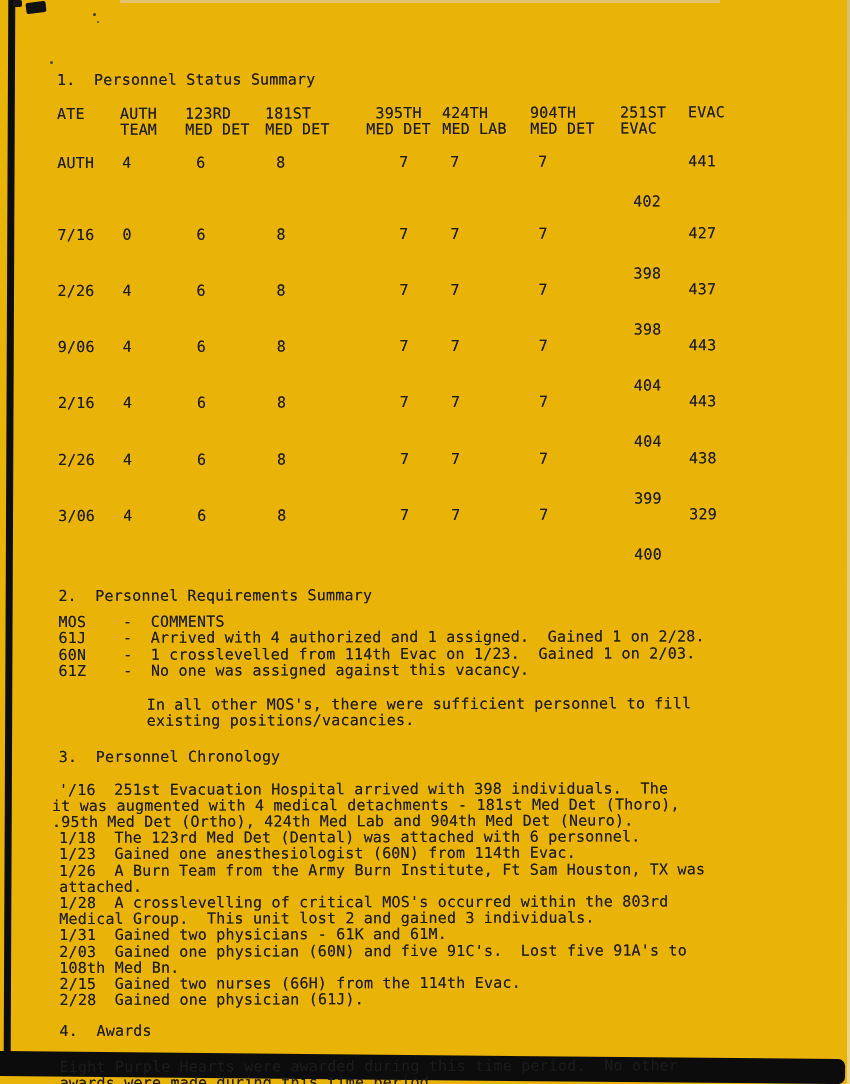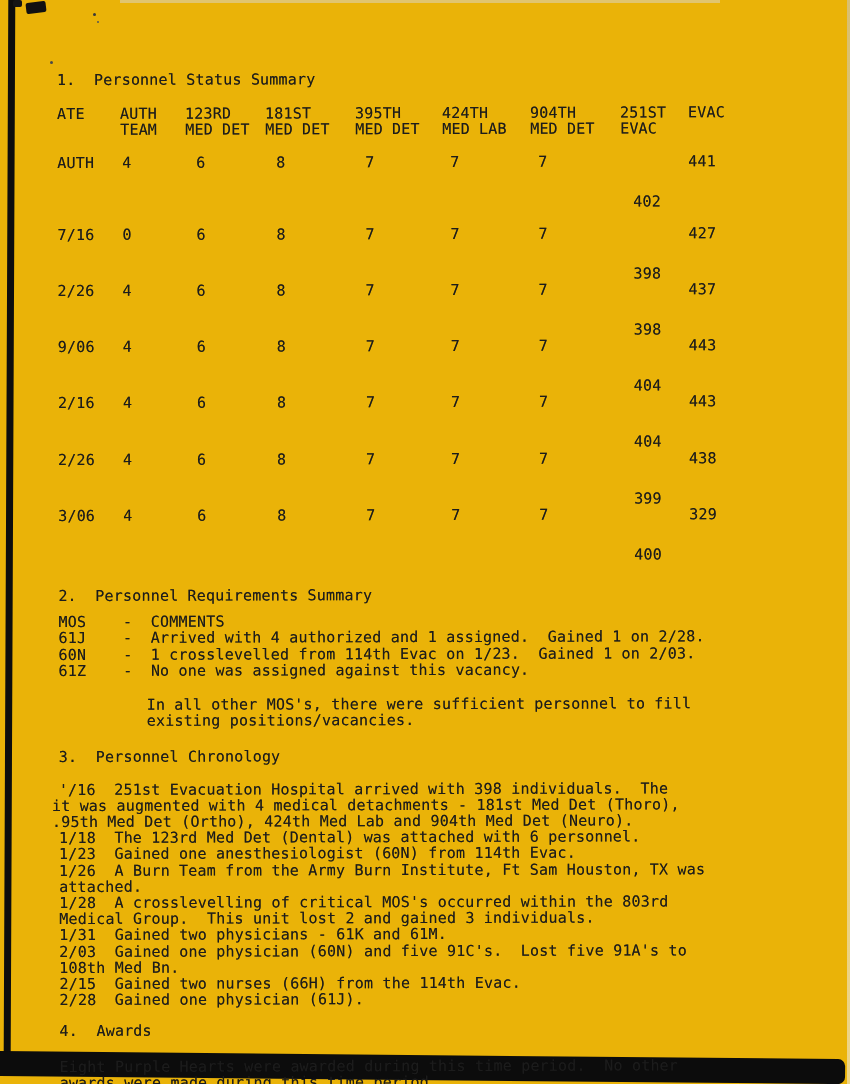--- a/index.html
+++ b/index.html
@@ -51,21 +51,21 @@
     transform: rotate(-0.15deg); transform-origin: top left;
     color: #1c1c1c; font-size: 15px; letter-spacing: 0.2px;
   }
   .line, .trow span {
     display: block; white-space: pre;
     line-height: 16.2px; min-height: 16.2px;
     text-shadow: 0 0 0.5px rgba(25,25,25,0.6);
   }
   .trow { display: flex; }
   .c0 { width: 63px; } .c1 { width: 65px; } .c2 { width: 80px; }
-  .c3 { width: 90px; } .c4 { width: 87px; } .c5 { width: 88px; }
+  .c3 { width: 90px; } .c4 { width: 87px; text-align: center; } .c5 { width: 88px; }
   .c6 { width: 90px; } .c7 { width: 68px; } .c8 { width: 59px; }
   .trow.data .c1 { padding-left: 2px; }
   .trow.data .c2 { padding-left: 11px; }
   .trow.data .c3 { padding-left: 11px; }
   .trow.data .c4 { padding-left: 10px; }
   .trow.data .c5 { padding-left: 8px; }
   .trow.data .c6 { padding-left: 8px; }
   .trow.data .c7 { padding-left: 13px; margin-top: 40px; }
 
   .ptable { margin-top: 18px; }

